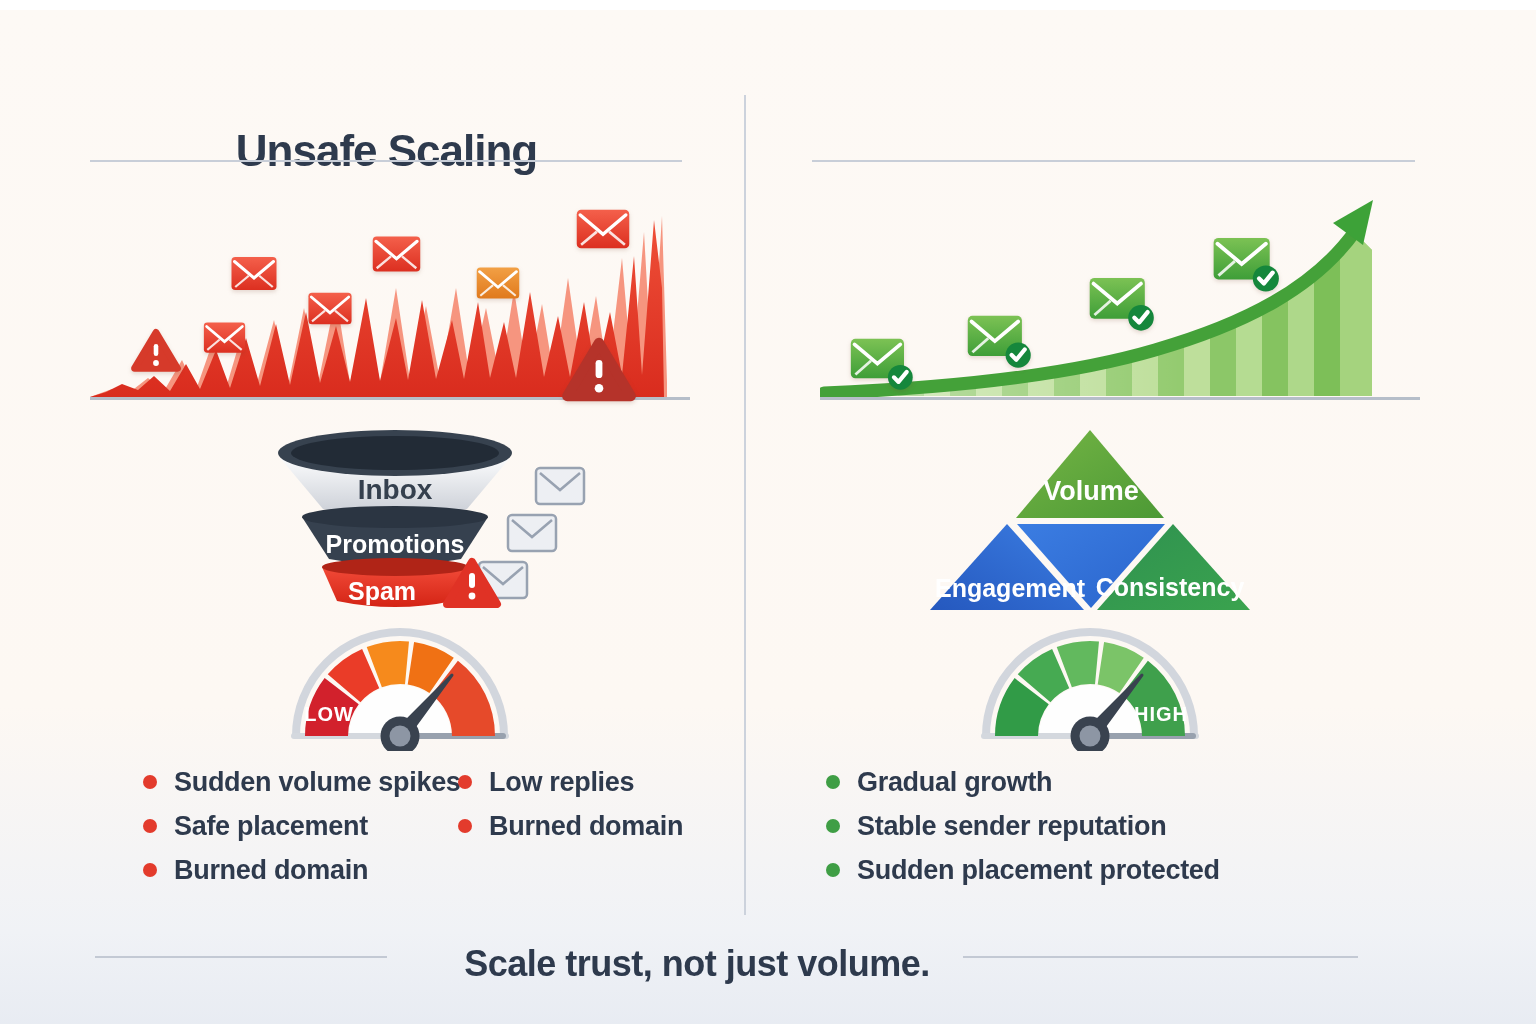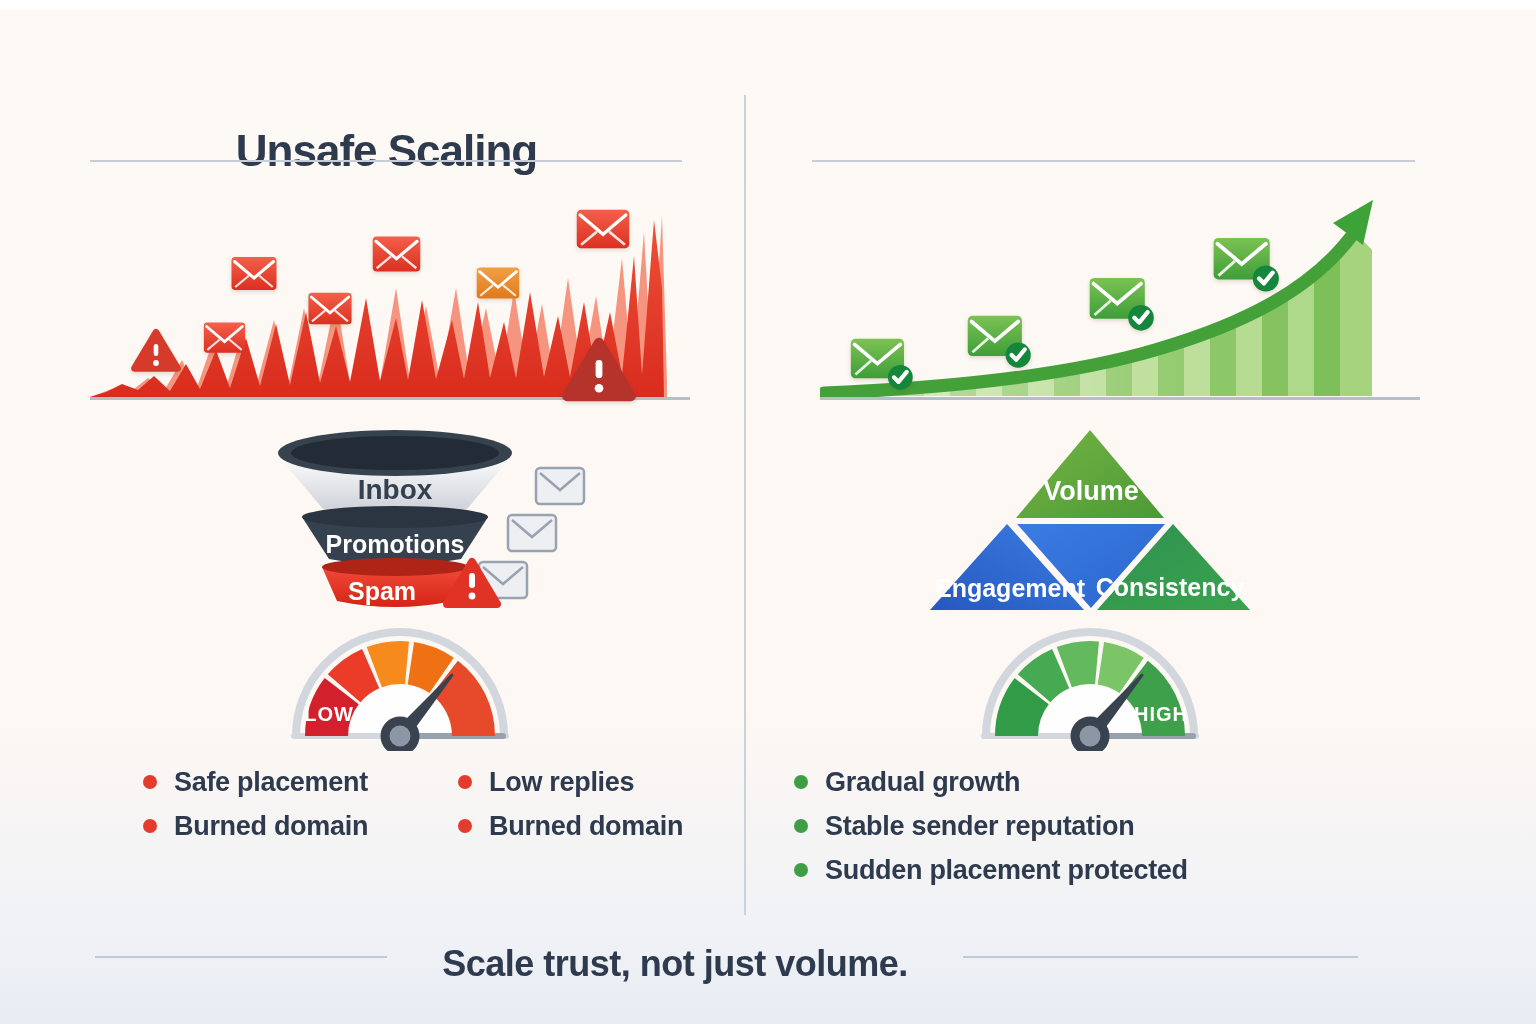--- a/index.html
+++ b/index.html
@@ -16,21 +16,21 @@
   }
   .title-rule{position:absolute;top:150px;height:2px;background:#c8ced8;}
   .v-divider{position:absolute;left:744px;top:85px;width:2px;height:820px;background:#ccd2dc;}
   .bullet-row{display:flex;align-items:center;gap:17px;height:44px;}
   .bullet-row .dot{width:14px;height:14px;border-radius:50%;flex:0 0 auto;}
   .dot.red{background:#e33b2c;}
   .dot.green{background:#3f9e45;}
   .bullet-text{font-size:27px;font-weight:700;color:#2e3a4d;letter-spacing:-0.3px;}
   .footer-rule{position:absolute;top:946px;height:2px;background:#c3c9d4;}
   .tagline{
-    position:absolute;left:380px;top:933px;width:590px;text-align:center;
+    position:absolute;left:402px;top:933px;width:590px;text-align:center;
     font-size:36px;font-weight:700;color:#2e3a4d;letter-spacing:-0.5px;
   }
   svg text{font-family:"Liberation Sans",sans-serif;font-weight:700;}
   .icon svg{display:block;width:100%;height:100%;filter:drop-shadow(0 2px 2px rgba(110,60,40,.18));}
   .chart-svg,.funnel-svg,.pyramid-svg,.gauge-svg{position:absolute;display:block;}
 </style>
 </head>
 <body>
 
 <div class="canvas">
@@ -209,20 +209,24 @@
     <path d="M 89.3,41.2 A 73.5,73.5 0 0 1 122,36.8" fill="none" stroke="#f68a1c" stroke-width="43"></path>
     <path d="M 125.9,37.3 A 73.5,73.5 0 0 1 156.6,49.4" fill="none" stroke="#f07114" stroke-width="43"></path>
     <path d="M 159.8,51.7 A 73.5,73.5 0 0 1 188.5,110" fill="none" stroke="#e64a2a" stroke-width="43"></path>
     <text x="44" y="95" text-anchor="middle" font-size="20" fill="#ffffff" letter-spacing="1">LOW</text>
     <polygon points="167,49 113.8,122.1 103.2,113.1" fill="#39424f" stroke="#39424f" stroke-width="3" stroke-linejoin="round"></polygon>
     <circle cx="115" cy="110" r="19.5" fill="#39424f"></circle>
     <circle cx="115" cy="110" r="10.5" fill="#8d96a4"></circle>
   </svg>
 
   <div class="abs" style="left:143px;top:750px;">
+    <div class="bullet-row">
+        <span class="dot red"></span>
+        <span class="bullet-text">Sudden volume spikes</span>
+      </div>
     <div class="bullet-row">
         <span class="dot red"></span>
         <span class="bullet-text">Safe placement</span>
       </div>
     <div class="bullet-row">
         <span class="dot red"></span>
         <span class="bullet-text">Burned domain</span>
       </div>
   </div>
   <div class="abs" style="left:458px;top:750px;">
@@ -330,21 +334,21 @@
     <path d="M 59.1,62.3 A 73.5,73.5 0 0 1 85.7,42.6" fill="none" stroke="#46aa52" stroke-width="43"></path>
     <path d="M 89.3,41.2 A 73.5,73.5 0 0 1 122,36.8" fill="none" stroke="#62b95e" stroke-width="43"></path>
     <path d="M 125.9,37.3 A 73.5,73.5 0 0 1 156.6,49.4" fill="none" stroke="#7bc468" stroke-width="43"></path>
     <path d="M 159.8,51.7 A 73.5,73.5 0 0 1 188.5,110" fill="none" stroke="#3fa04c" stroke-width="43"></path>
     <text x="186" y="95" text-anchor="middle" font-size="20" fill="#ffffff" letter-spacing="1">HIGH</text>
     <polygon points="167,49 113.8,122.1 103.2,113.1" fill="#39424f" stroke="#39424f" stroke-width="3" stroke-linejoin="round"></polygon>
     <circle cx="115" cy="110" r="19.5" fill="#39424f"></circle>
     <circle cx="115" cy="110" r="10.5" fill="#8d96a4"></circle>
   </svg>
 
-  <div class="abs" style="left:794px;top:750px;">
+  <div class="abs" style="left:826px;top:750px;">
     <div class="bullet-row">
         <span class="dot green"></span>
         <span class="bullet-text">Gradual growth</span>
       </div>
     <div class="bullet-row">
         <span class="dot green"></span>
         <span class="bullet-text">Stable sender reputation</span>
       </div>
     <div class="bullet-row">
         <span class="dot green"></span>

